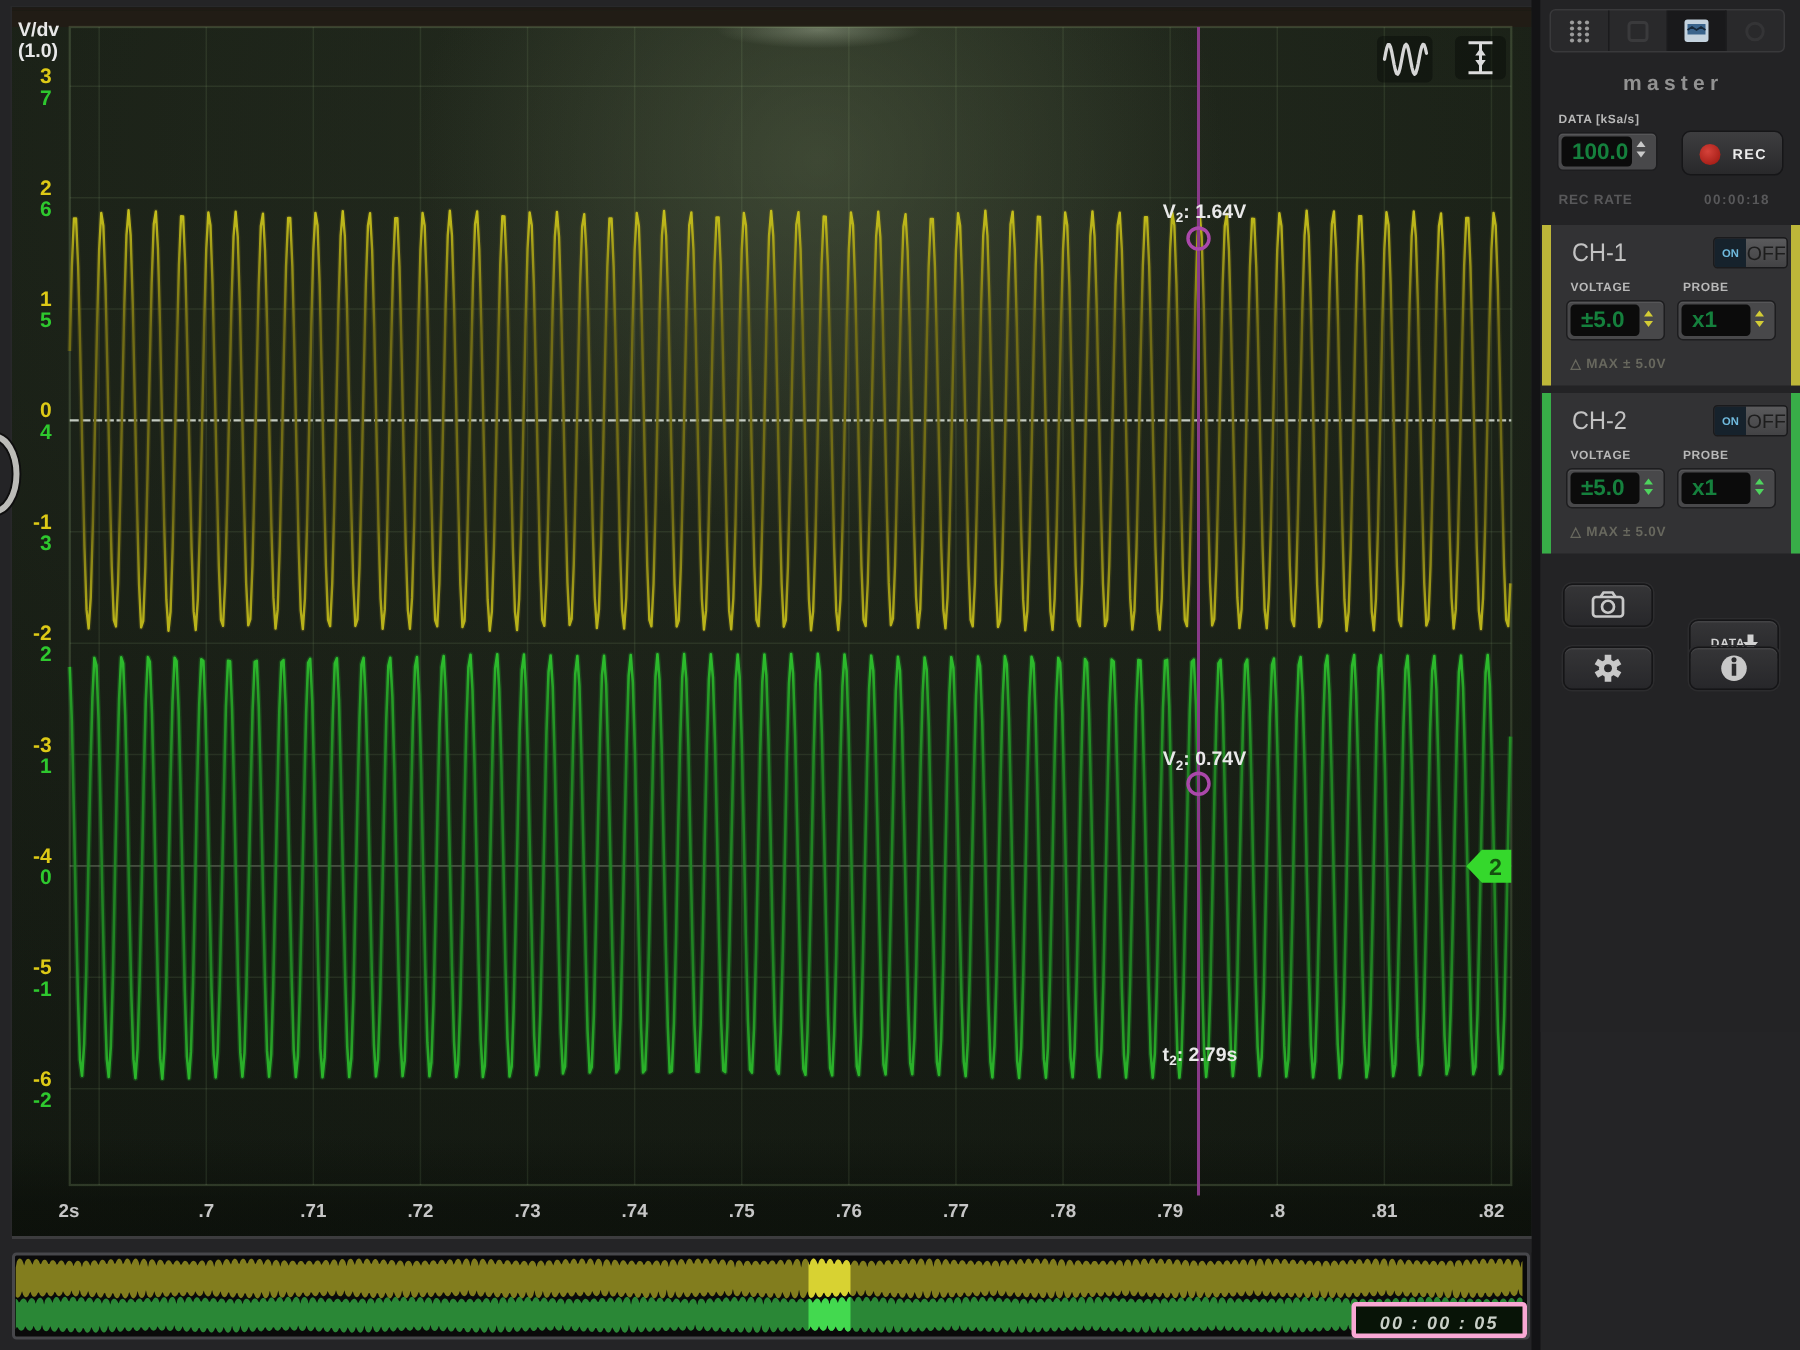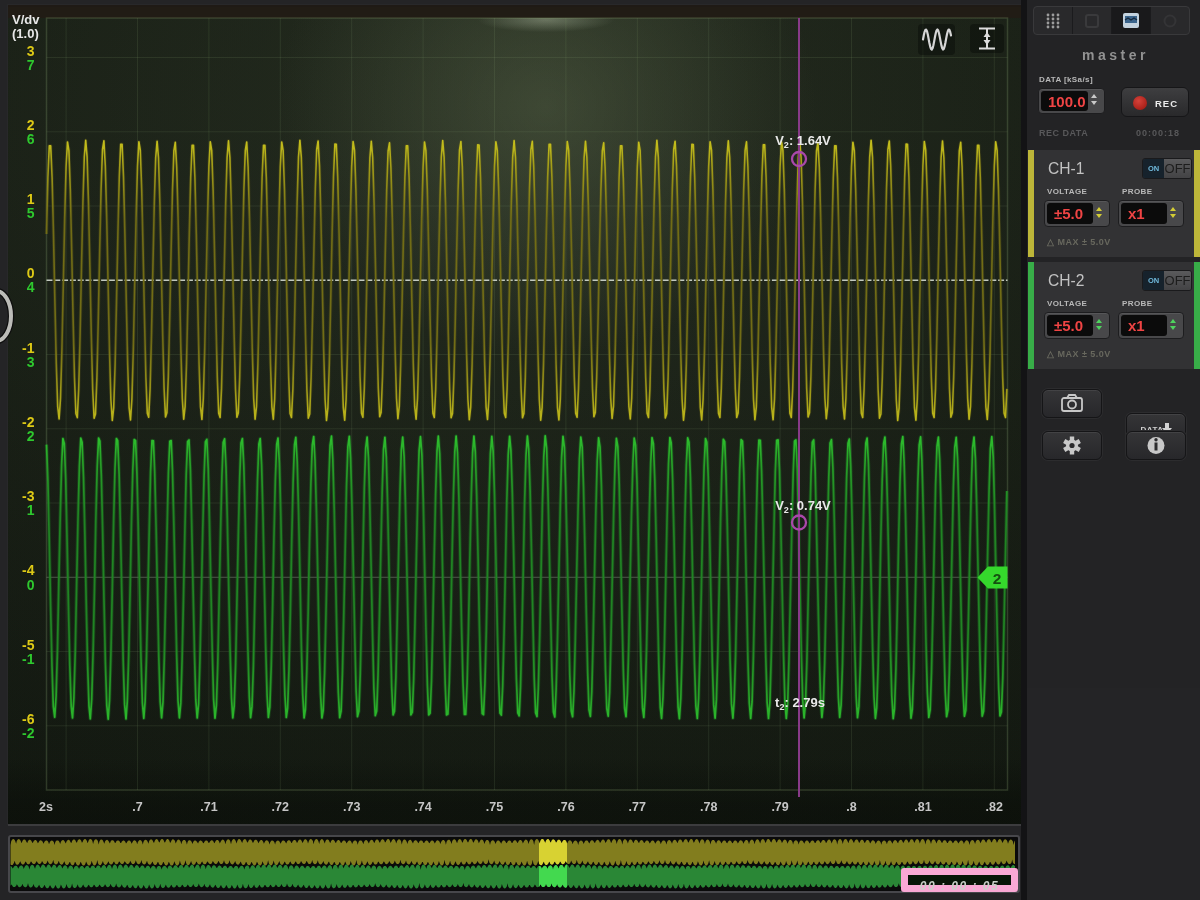--- a/index.html
+++ b/index.html
@@ -27,39 +27,39 @@
 .cursub { font-size:9px; }
 
 
 #gapR { position:absolute; left:1021px; top:0; width:6px; height:900px; background:#131315; }
 #underScope { position:absolute; left:8px; top:824px; width:1013px; height:11px; background:#242426; border-top:2px solid #3c3c3e; }
 
 
 #strip { position:absolute; left:8px; top:835px; width:1012px; height:58px;
   background:#0a0a0a; border:2px solid #47474b; border-radius:3px; }
 #timebox { position:absolute; left:891px; top:31px; width:117px; height:24px;
-  background:#081407; border:7px solid #f9a8d4; border-radius:3px;
+  background:#081407; border:3px solid #f9a8d4; border-radius:3px;
   color:#c9cfc7; font-size:12px; font-weight:bold; font-style:italic;
   text-align:center; line-height:23px; letter-spacing:1.5px; }
 
 
 #panel { position:absolute; left:1027px; top:0; width:173px; height:688px; background:#232325; }
 #tabs { position:absolute; left:6px; top:6px; width:157px; height:29px;
   background:#29292b; border:1px solid #39393b; border-radius:4px; display:flex; }
 .tab { flex:1; position:relative; border-right:1px solid #1b1b1d; }
 .tab:last-child { border-right:none; }
 .tab.active { background:#19191b; }
 #master { position:absolute; left:2px; top:47px; width:173px; text-align:center;
   color:#929292; font-size:14px; letter-spacing:3.5px; font-weight:bold; }
 .smallcap { color:#b8b8b8; font-size:8px; font-weight:bold; letter-spacing:0.4px; }
 #ratelab { position:absolute; left:12px; top:75px; }
 .spin { position:absolute; background:#48484a; border:1px solid #1d1d1f; border-radius:4px;
   box-shadow:inset 0 1px 0 rgba(255,255,255,0.08); }
 .spin .fld { position:absolute; left:2px; top:2px; bottom:2px; background:#0b0b0b;
-  border-radius:3px; color:#ef4444; font-size:15px; font-weight:bold; padding-left:7px; }
+  border-radius:3px; color:#15803d; font-size:15px; font-weight:bold; padding-left:7px; }
 .spin .arr { position:absolute; right:4px; width:9px; }
 .tri { width:0; height:0; border-left:3.8px solid transparent; border-right:3.8px solid transparent; }
 .tri.up { border-bottom:4.5px solid #c9c9c9; margin-bottom:3px; }
 .tri.dn { border-top:4.5px solid #c9c9c9; }
 #recbtn { position:absolute; left:94px; top:87px; width:68px; height:30px;
   background:linear-gradient(#3e3e40,#29292b); border:1px solid #161618; border-radius:6px; }
 #recdot { position:absolute; left:11px; top:8px; width:14px; height:14px; border-radius:50%;
   background:radial-gradient(circle at 40% 35%, #d5423a, #a81f18 75%); }
 #rectxt { position:absolute; left:33px; top:10px; color:#ececec; font-size:9.5px;
   font-weight:bold; letter-spacing:1px; }
@@ -275,21 +275,21 @@
       <div class="fld" style="width:47px; line-height:21px;">100.0</div>
       <div class="arr" style="top:5px;">
           <div class="tri up"></div>
           <div class="tri dn"></div>
         </div>
     </div>
     <div id="recbtn">
         <div id="recdot"></div>
         <div id="rectxt">REC</div>
       </div>
-    <div id="reclimit">REC DATA</div>
+    <div id="reclimit">REC RATE</div>
     <div id="rectime">00:00:18</div>
 
     <div class="card" id="card1" style="top:150px; border-color:#bdb639;">
       <div class="title">CH-1</div>
       <div class="toggle">
           <div class="tog-on">ON</div>
           <div class="tog-off">OFF</div>
         </div>
       <div class="flab smallcap" style="left:13px;">VOLTAGE</div>
       <div class="flab smallcap" style="left:88px;">PROBE</div>

